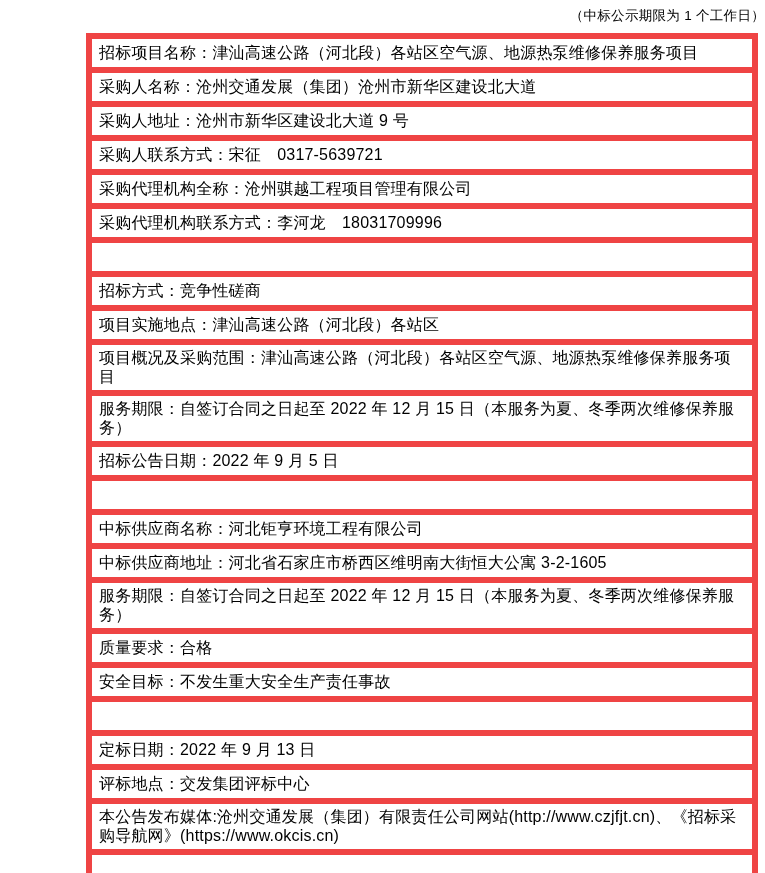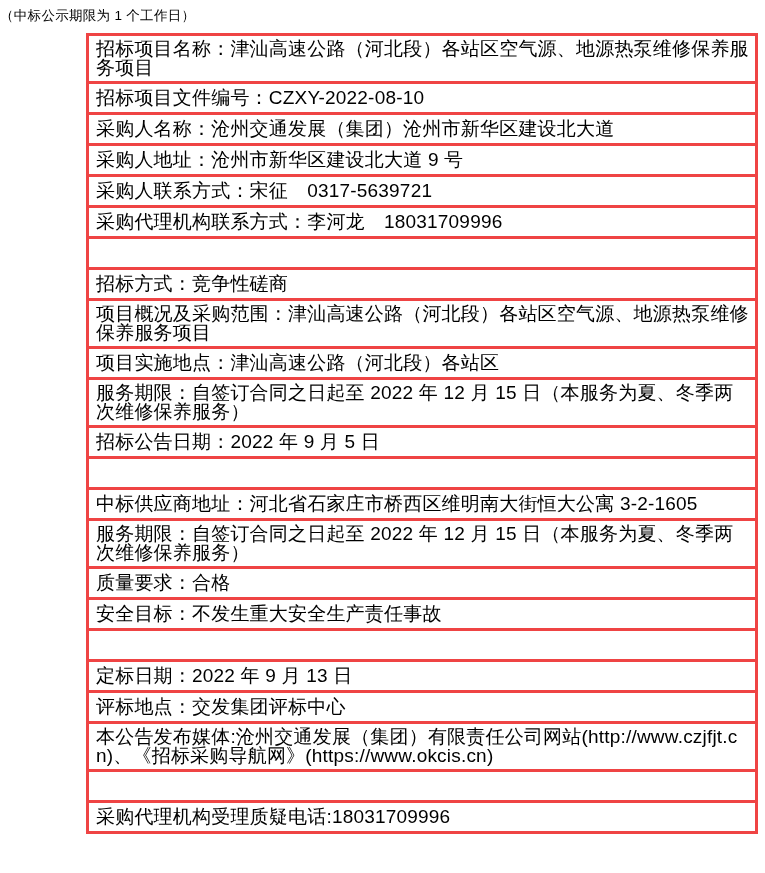--- a/index.html
+++ b/index.html
@@ -15,36 +15,36 @@
     -webkit-font-smoothing: antialiased;
   }
   .page {
     position: relative;
     width: 765px;
     height: 873px;
     box-sizing: border-box;
     padding: 0;
   }
   .notice-line {
-    text-align: left;
+    text-align: right;
     font-size: 13.5px;
     line-height: 20px;
     padding: 6px 0 7px 0;
     letter-spacing: 0.3px;
   }
   table.doc {
     border-collapse: collapse;
     width: 672px;
     margin: 0 0 0 86px;
     table-layout: fixed;
   }
   table.doc td {
-    border: 3px solid #ef4444;
+    border: 6px solid #ef4444;
     padding: 3px 6px 4px 7px;
-    font-size: 19px;
+    font-size: 16px;
     line-height: 19px;
     vertical-align: middle;
     height: 21px;
     word-break: break-all;
     letter-spacing: 0.2px;
   }
   td.spacer {
     height: 19px;
   }
   td.tall {
@@ -59,54 +59,57 @@
 <div class="page">
 
   <div class="notice-line">（中标公示期限为 1 个工作日）</div>
 
   <table class="doc">
     <tbody>
       <tr>
         <td>招标项目名称：津汕高速公路（河北段）各站区空气源、地源热泵维修保养服务项目</td>
       </tr>
       <tr>
-        <td>招标项目文件编号：CZXY-2022-08-10</td>
-      </tr>
-      <tr>
         <td>采购人名称：沧州交通发展（集团）沧州市新华区建设北大道</td>
       </tr>
       <tr>
         <td>采购人地址：沧州市新华区建设北大道 9 号</td>
       </tr>
       <tr>
         <td>采购人联系方式：宋征　0317-5639721</td>
+      </tr>
+      <tr>
+        <td>采购代理机构全称：沧州骐越工程项目管理有限公司</td>
       </tr>
       <tr>
         <td>采购代理机构联系方式：李河龙　18031709996</td>
       </tr>
       <tr>
         <td class="spacer"></td>
       </tr>
       <tr>
         <td>招标方式：竞争性磋商</td>
       </tr>
       <tr>
-        <td>项目概况及采购范围：津汕高速公路（河北段）各站区空气源、地源热泵维修保养服务项目</td>
+        <td>项目实施地点：津汕高速公路（河北段）各站区</td>
       </tr>
       <tr>
-        <td>项目实施地点：津汕高速公路（河北段）各站区</td>
+        <td>项目概况及采购范围：津汕高速公路（河北段）各站区空气源、地源热泵维修保养服务项目</td>
       </tr>
       <tr>
         <td>服务期限：自签订合同之日起至 2022 年 12 月 15 日（本服务为夏、冬季两次维修保养服务）</td>
       </tr>
       <tr>
         <td>招标公告日期：2022 年 9 月 5 日</td>
       </tr>
       <tr>
         <td class="spacer"></td>
+      </tr>
+      <tr>
+        <td>中标供应商名称：河北钜亨环境工程有限公司</td>
       </tr>
       <tr>
         <td>中标供应商地址：河北省石家庄市桥西区维明南大街恒大公寓 3-2-1605</td>
       </tr>
       <tr>
         <td>服务期限：自签订合同之日起至 2022 年 12 月 15 日（本服务为夏、冬季两次维修保养服务）</td>
       </tr>
       <tr>
         <td>质量要求：合格</td>
       </tr>

